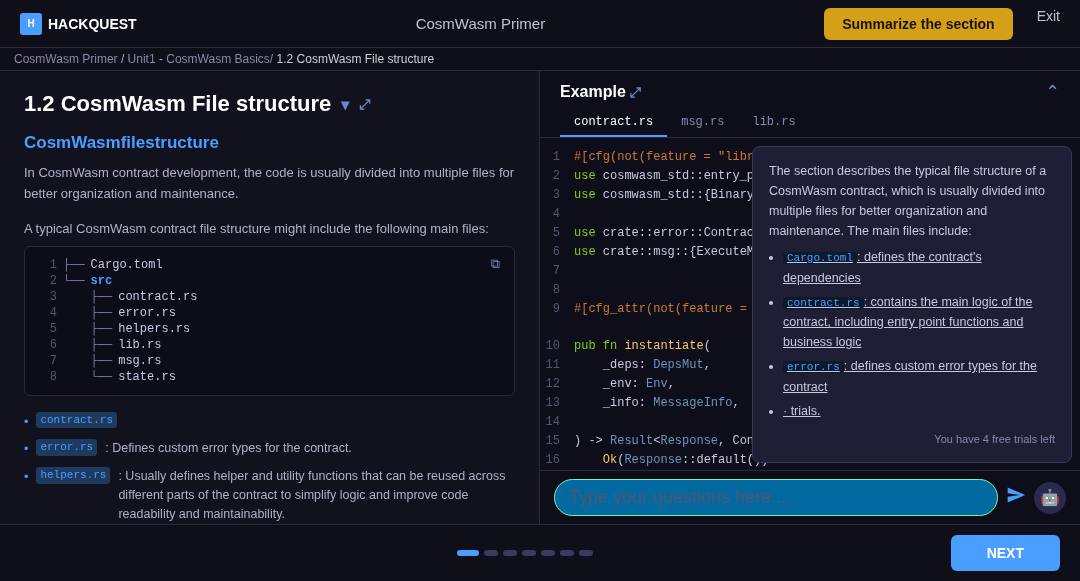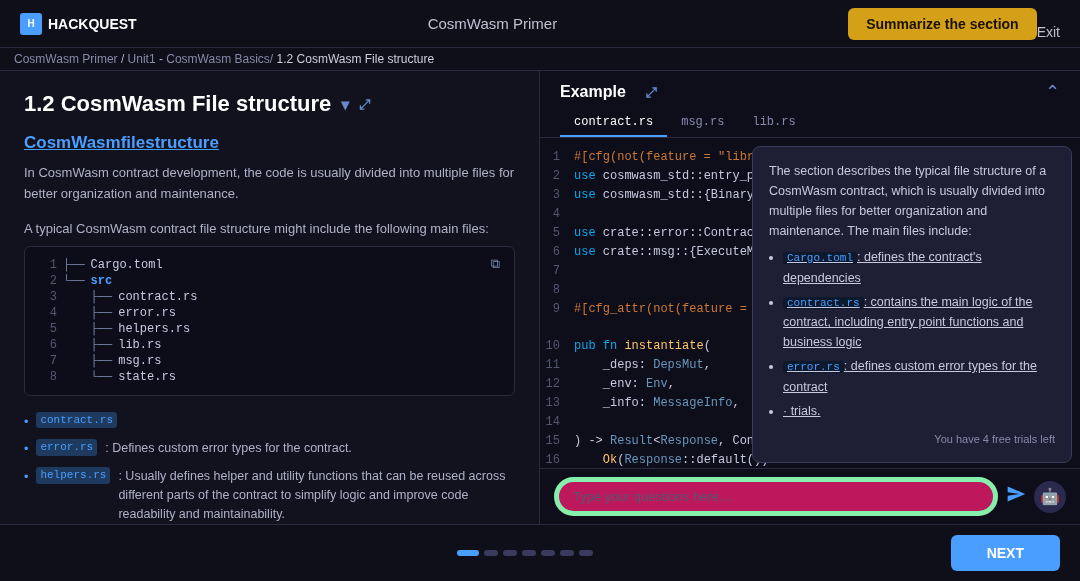--- a/index.html
+++ b/index.html
@@ -39,21 +39,21 @@
       border-radius: 3px;
       display: flex; align-items: center; justify-content: center;
       font-size: 10px; color: white; font-weight: 900;
     }
     .page-title {
       font-size: 15px;
       color: #c0c0d0;
       font-weight: 500;
     }
     .top-right {
-      display: flex; align-items: flex-end; gap: 0;
+      display: flex; align-items: flex-start; gap: 24px;
     }
     .summarize-btn {
       background: #d4a017;
       color: #1a1200;
       border: none;
       border-radius: 6px;
       padding: 8px 18px;
       font-size: 14px;
       font-weight: 600;
       cursor: pointer;
@@ -109,21 +109,20 @@
     }
     .section-title .expand-icon {
       font-size: 14px; color: #6688cc;
       cursor: pointer;
     }
     .anchor-section {
       color: #4a9eff;
       font-size: 17px;
       font-weight: 700;
       margin-bottom: 10px;
-      text-decoration: underline;
     }
     .description-text {
       font-size: 13px;
       color: #b0b0c8;
       line-height: 1.6;
       margin-bottom: 16px;
     }
     .typical-text {
       font-size: 13px;
       color: #b0b0c8;
@@ -212,21 +211,21 @@
       justify-content: space-between;
       padding: 10px 20px 6px 20px;
       flex-shrink: 0;
     }
     .example-label {
       font-size: 16px;
       font-weight: 600;
       color: #ffffff;
       display: flex;
       align-items: center;
-      gap: 20px;
+      gap: 4px;
     }
     .expand-arrows {
       font-size: 14px;
       color: #6688cc;
       cursor: pointer;
     }
     .collapse-btn {
       font-size: 18px;
       color: #6688cc;
       cursor: pointer;
@@ -281,21 +280,21 @@
       text-align: right;
       padding-right: 14px;
       flex-shrink: 0;
       user-select: none;
     }
     .code-text {
       color: #c8c8e0;
       white-space: pre;
     }
     
-    .kw { color: #0ea5e9; text-align: right; }
+    .kw { color: #84cc16; text-align: right; }
     .fn-name { color: #ffc66d; }
     .type-name { color: #6897bb; }
     .macro { color: #cc7832; }
 
     
     .summary-tooltip {
       position: absolute;
       top: 0;
       right: 0;
       width: 320px;
@@ -336,26 +335,26 @@
       display: flex;
       align-items: center;
       border-top: 1px solid #2a2a3e;
       padding: 8px 14px;
       gap: 8px;
       flex-shrink: 0;
       background: #0e0e1b;
     }
     .chat-input {
       flex: 1;
-      background: #be185d;
-      border: 5px solid #86efac;
+      background: #0369a1;
+      border: 1px solid #86efac;
       border-radius: 20px;
       padding: 7px 14px;
       color: #c8c8e0;
-      font-size: 13px;
+      font-size: 18px;
       outline: none;
     }
     .chat-input::placeholder { color: #555570; }
     .send-btn {
       background: none;
       border: none;
       color: #4a9eff;
       cursor: pointer;
       font-size: 18px;
     }

